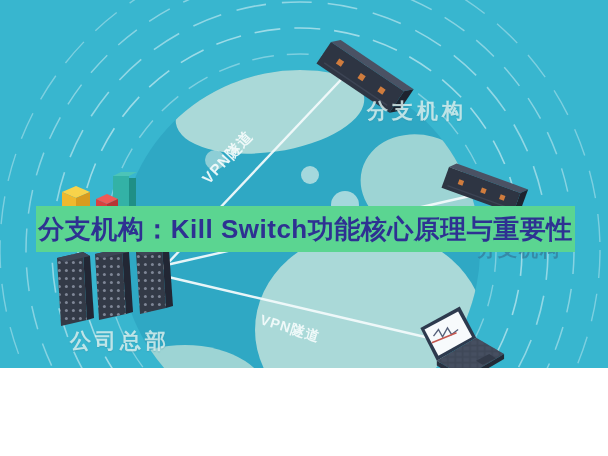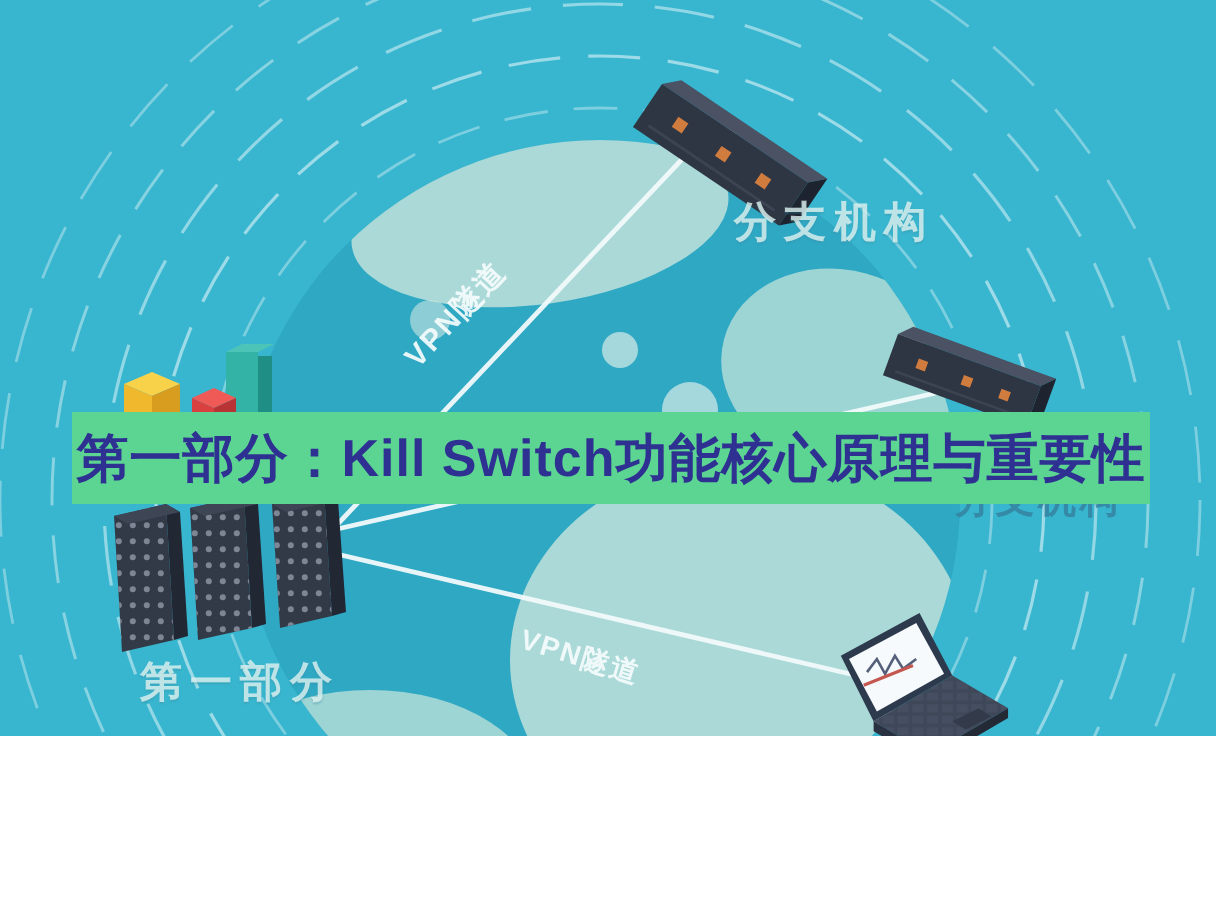--- a/index.html
+++ b/index.html
@@ -169,23 +169,23 @@
       <polygon points="74,94 122,66 122,72 74,100" fill="#232a36"></polygon>
       <polygon points="40,74 74,94 74,100 40,80" fill="#2a3140"></polygon>
       <polygon points="88,74 104,66 112,71 96,79" fill="#333b4a"></polygon>
     </g>
   </svg>
 
   <div class="label node-label" id="branch-top-label">分支机构</div>
 
   <div class="label node-label-dim" id="branch-right-label">分支机构</div>
 
-  <div class="label node-label" id="hq-label">第一部分</div>
+  <div class="label node-label" id="hq-label">公司总部</div>
 
   <div class="label vpn-label" id="vpn-upper">VPN隧道</div>
 
   <div class="label vpn-label" id="vpn-lower">VPN隧道</div>
 
   <div id="banner" style="background: rgb(91, 213, 145);">
-    <span style="color: rgb(46, 49, 146);">第一部分：Kill Switch功能核心原理与重要性</span>
+    <span style="color: rgb(46, 49, 146);">分支机构：Kill Switch功能核心原理与重要性</span>
   </div>
 
 </div>
 
 </body></html>

